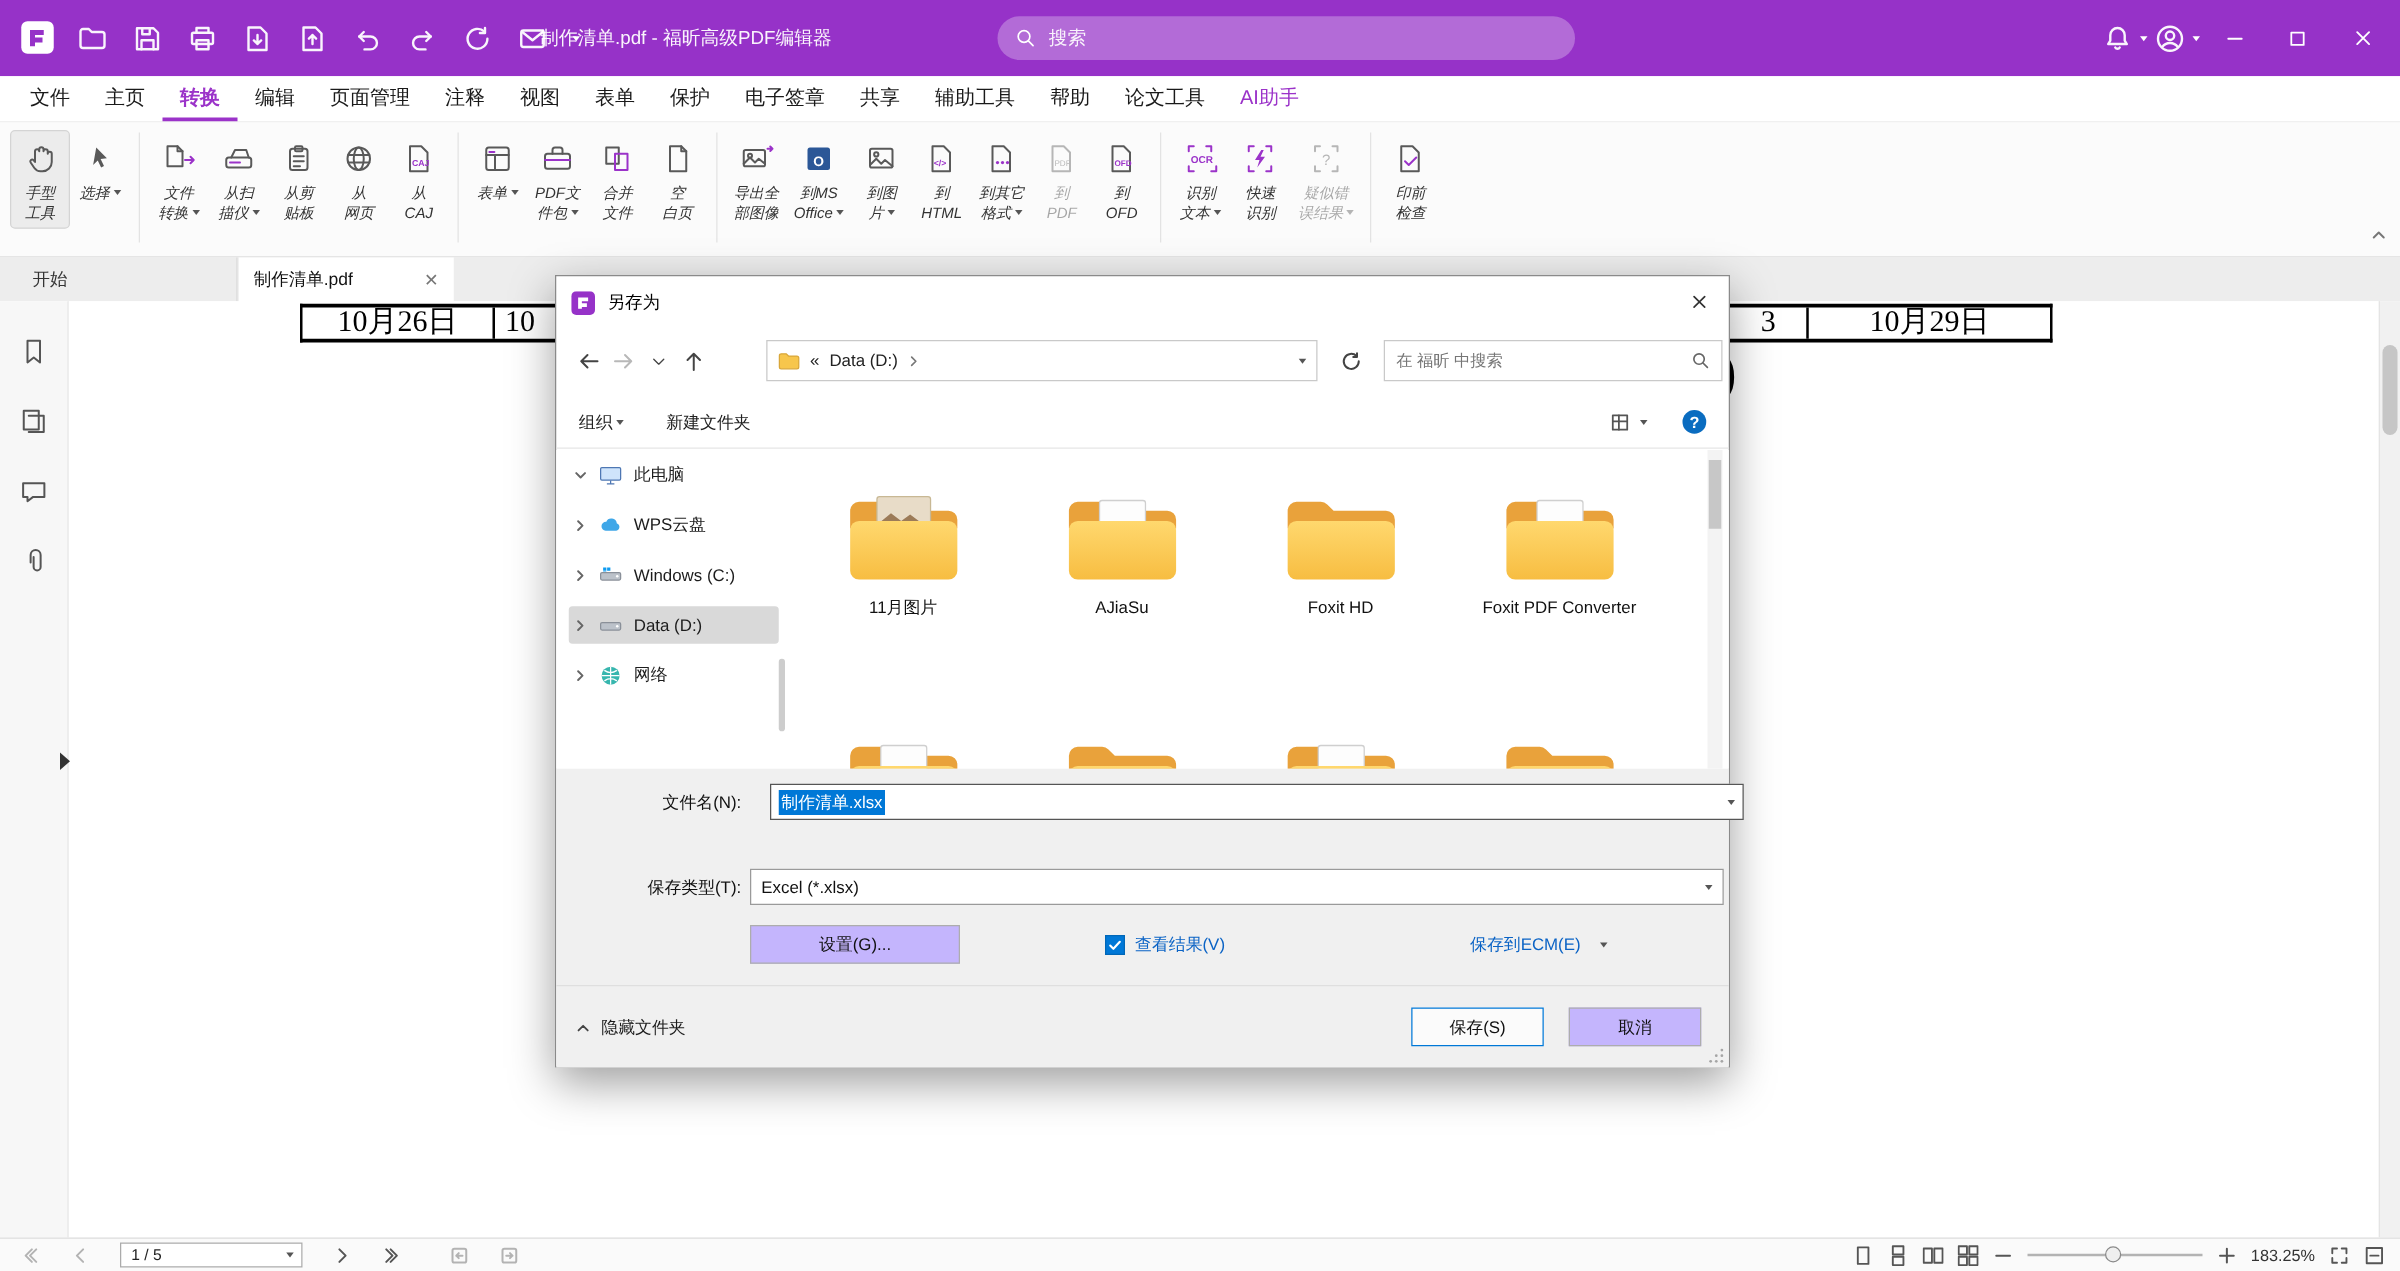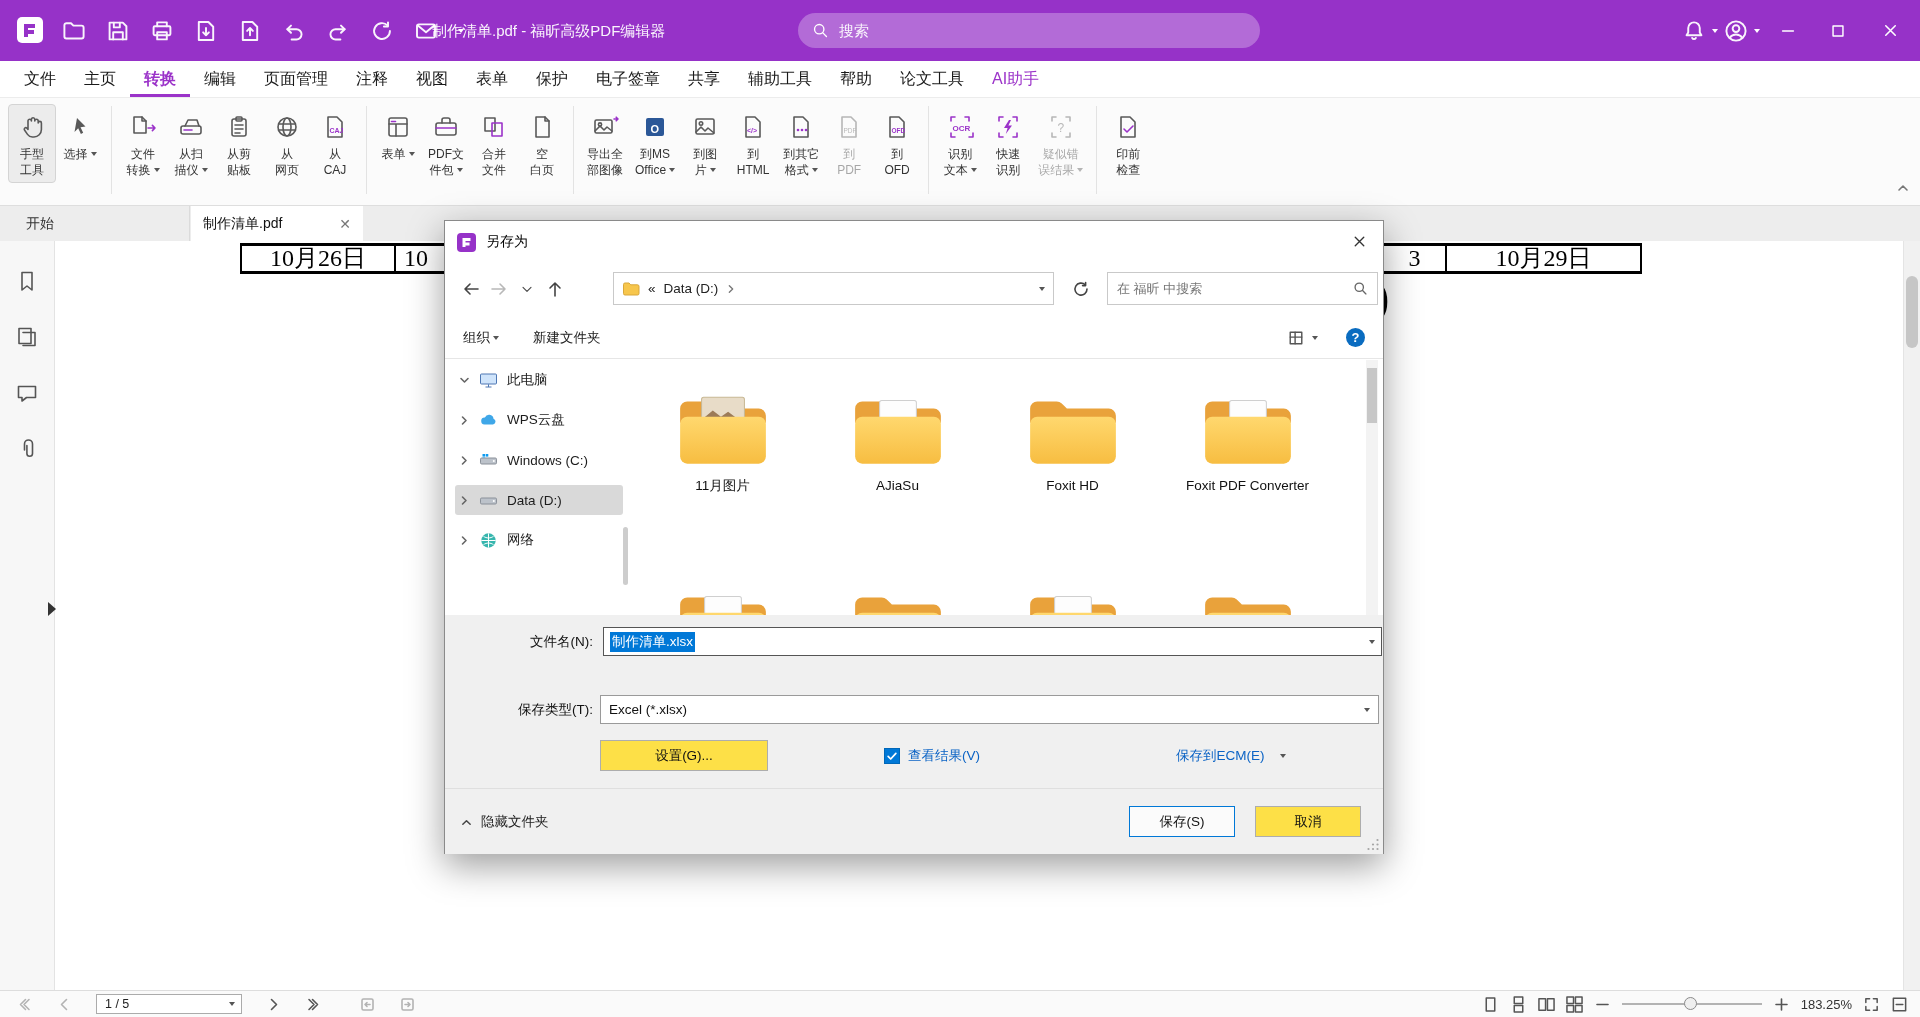--- a/index.html
+++ b/index.html
@@ -29,21 +29,21 @@
   .m-tab.active{color:#9B33C9;font-weight:bold;border-bottom:3px solid #9B33C9;}
   .m-tab.ai{color:#9B33C9;}
 
   
   #ribbon{position:absolute;left:0;top:98px;width:1920px;height:108px;background:#FBFBFB;border-bottom:1px solid #DEDEDE;}
   .rb-row{position:absolute;left:8px;top:6px;display:flex;align-items:flex-start;}
   .rb-btn{display:flex;flex-direction:column;align-items:center;min-width:48px;padding:7px 5px 4px;border-radius:4px;border:1px solid transparent;color:#595959;}
   .rb-btn svg{width:30px;height:30px;margin-bottom:4px;}
   .rb-btn.sel{background:#ECECEC;border-color:#D4D4D4;}
   .rb-btn.dis{opacity:.42;}
-  .rb-l{font-size:12px;line-height:16px;color:#333;white-space:nowrap;display:flex;align-items:center;justify-content:center;}
+  .rb-l{font-size:12px;line-height:16px;color:#333;white-space:nowrap;display:flex;align-items:center;justify-content:center;font-style:italic;}
   .rb-sep{width:1px;height:88px;background:#E3E3E3;margin:2px 7px 0;}
   .acc{stroke:#9B33C9;}
   .accf{fill:#9B33C9;stroke:none;}
   .acct{fill:#9B33C9;stroke:none;font-weight:bold;font-family:inherit;}
   .rb-collapse{position:absolute;right:10px;bottom:10px;color:#777;}
 
   
   #tabbar{position:absolute;left:0;top:206px;width:1920px;height:35px;background:#EDEDED;}
   .t-start{position:absolute;left:0;top:0;width:190px;height:35px;line-height:35px;padding-left:26px;font-size:14px;color:#333;border-right:1px solid #DBDBDB;}
   .t-doc{position:absolute;left:191px;top:0;width:172px;height:35px;background:#ffffff;display:flex;align-items:center;padding:0 12px;font-size:14px;color:#111;}
@@ -111,25 +111,25 @@
   .tree-scroll .thumb{position:absolute;left:0;top:167px;width:5px;height:58px;background:#CDCDCD;border-radius:3px;}
   .files{position:absolute;left:190px;top:0;width:716px;height:255px;display:grid;grid-template-columns:repeat(4,175px);grid-auto-rows:196px;padding-top:32px;}
   .file-item{display:flex;flex-direction:column;align-items:center;}
   .folder-svg{width:98px;height:76px;}
   .file-label{margin-top:9px;font-size:13.5px;color:#111;text-align:center;line-height:17px;max-width:150px;}
   .files-scroll{position:absolute;right:5px;top:0;width:12px;height:255px;background:#F3F3F3;}
   .files-scroll .thumb{position:absolute;left:1px;top:8px;width:10px;height:55px;background:#C7C7C7;}
   .dlg-fields{position:absolute;left:0;top:394px;right:0;height:173px;background:#F0F0F0;}
   .frow{position:absolute;left:0;right:0;display:flex;align-items:center;}
   .flabel{position:absolute;width:148px;text-align:right;color:#111;}
-  .fname-box{position:absolute;left:158px;top:0;width:779px;height:29px;background:#fff;border:1px solid #555;display:flex;align-items:center;padding:0 6px;}
+  .fname-box{position:absolute;left:171px;top:0;width:779px;height:29px;background:#fff;border:1px solid #555;display:flex;align-items:center;padding:0 6px;}
   .fname-sel{background:#0078D7;color:#fff;padding:1px 2px;font-size:13.5px;}
   .combo{position:absolute;left:155px;top:0;width:779px;height:29px;background:#fff;border:1px solid #9A9A9A;display:flex;align-items:center;padding:2px 8px;color:#111;}
   .combo .crt,.fname-box .crt{margin-left:auto;}
-  .btn{display:flex;align-items:center;justify-content:center;background:#fde047;border:1px solid #ADADAD;color:#111;font-size:13.5px;}
+  .btn{display:flex;align-items:center;justify-content:center;background:#c4b5fd;border:1px solid #ADADAD;color:#111;font-size:13.5px;}
   .settings-btn{position:absolute;left:155px;top:125px;width:168px;height:31px;}
   .chkrow{position:absolute;left:439px;top:125px;height:31px;display:flex;align-items:center;gap:8px;}
   .chk{width:16px;height:16px;background:#0078D7;border:1px solid #0067B8;display:flex;align-items:center;justify-content:center;}
   .bluelbl{color:#0B63C5;}
   .ecmrow{position:absolute;left:731px;top:125px;height:31px;display:flex;align-items:center;gap:12px;}
   .dlg-footer{position:absolute;left:0;top:567px;right:0;height:66px;background:#F0F0F0;border-top:1px solid #DFDFDF;}
   .hidefold{position:absolute;left:16px;top:0;height:66px;display:flex;align-items:center;gap:9px;color:#1c1c1c;}
   .save-btn{position:absolute;left:684px;top:17px;width:106px;height:31px;background:#FBFBFB;border:1px solid #0078D7;}
   .cancel-btn{position:absolute;left:810px;top:17px;width:106px;height:31px;}
   .grip{position:absolute;right:3px;bottom:3px;width:14px;height:14px;color:#9E9E9E;}

